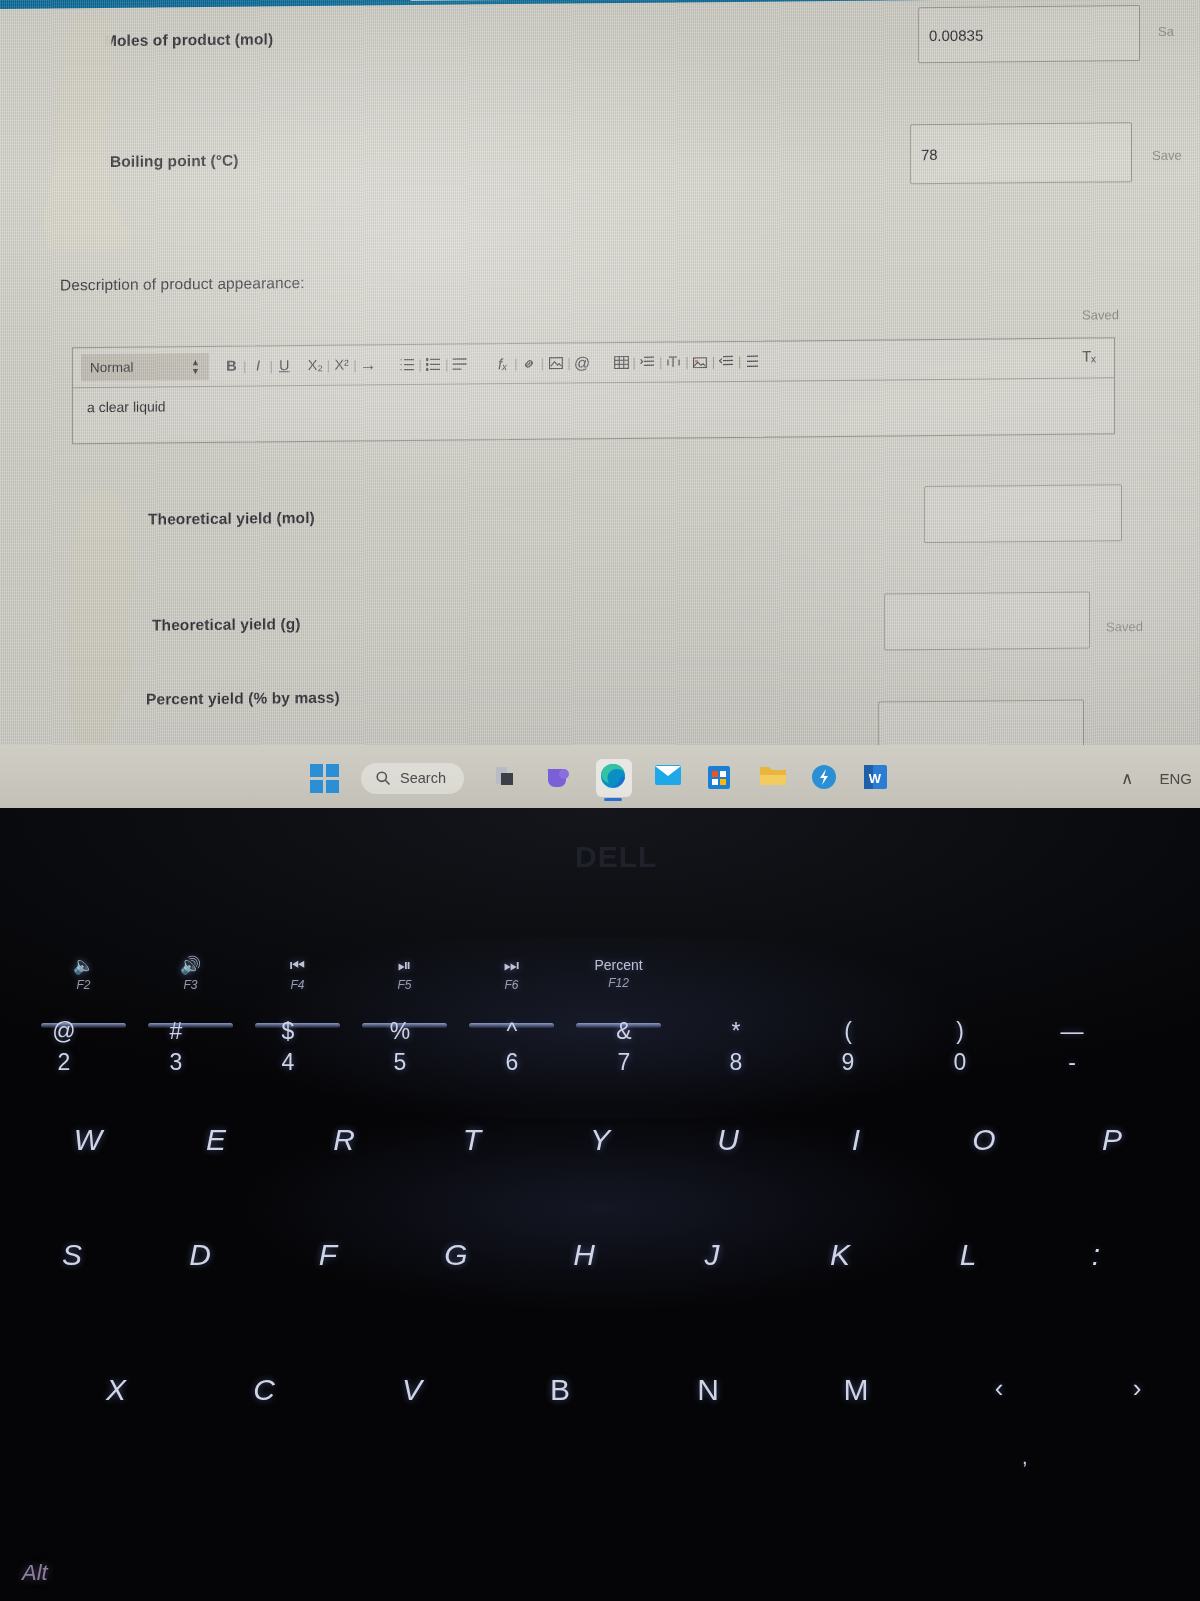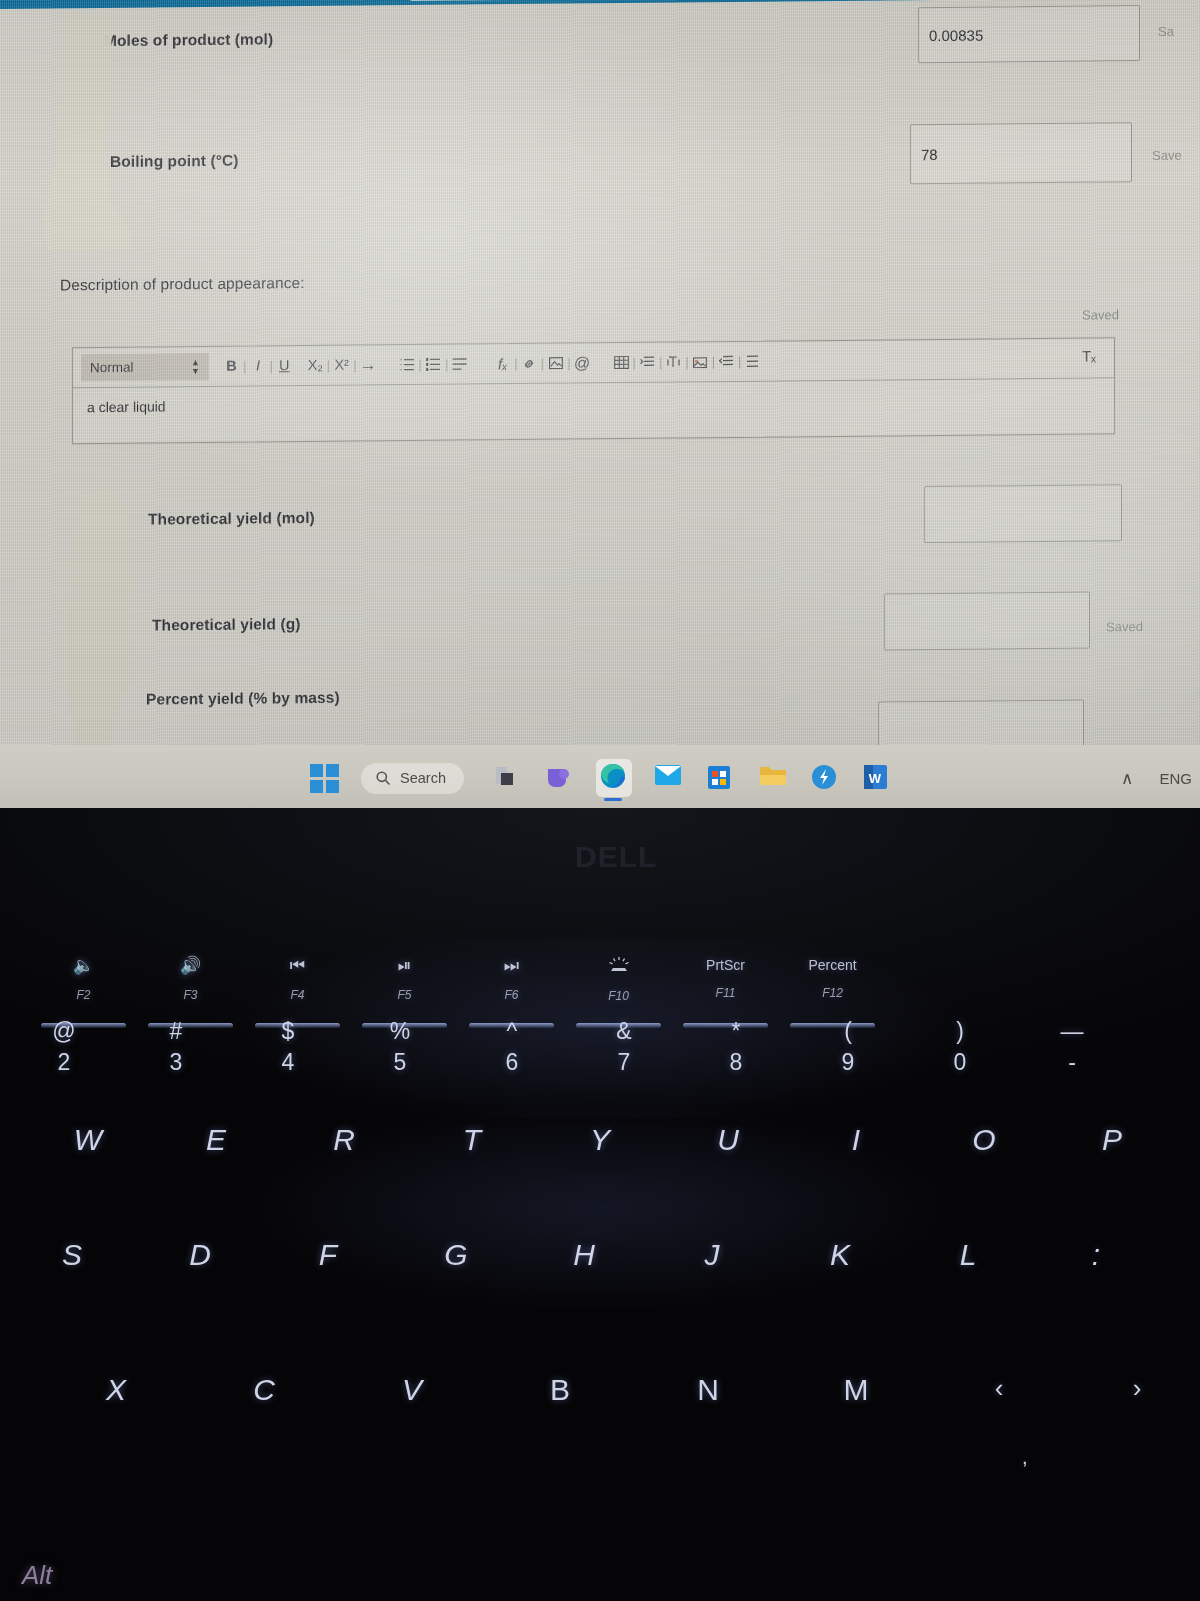--- a/index.html
+++ b/index.html
@@ -159,37 +159,37 @@
     color: #cfd4e6;
     font-family: "Liberation Sans", sans-serif;
     text-align: center;
     text-shadow: 0 0 7px rgba(150,170,255,0.45);
   }
   .fkey {
     width: 107px; height: 74px;
     display: flex; flex-direction: column; align-items: center; justify-content: flex-start;
   }
   .fkey .gl { font-size: 17px; line-height: 20px; opacity: .92; }
-  .fkey .fn { font-size: 12px; font-style: italic; opacity: .72; margin-top: 12px; }
+  .fkey .fn { font-size: 12px; font-style: italic; opacity: .72; margin-top: 2px; }
   .fkey .word { font-size: 14px; opacity: .9; line-height: 18px; }
   .fkey::after {
     content: ""; position: absolute; left: 10%; right: 10%; bottom: 2px; height: 5px;
     background: linear-gradient(180deg, rgba(180,200,255,0.75), rgba(90,110,190,0.15));
     border-radius: 3px;
     filter: blur(.6px);
   }
   .numkey { width: 112px; display: flex; flex-direction: column; align-items: center; }
   .numkey .sym { font-size: 23px; line-height: 30px; }
   .numkey .num { font-size: 23px; line-height: 32px; }
   .alphakey { width: 128px; font-size: 30px; font-style: italic; }
   .alphakey.up { font-style: normal; }
 
   #altkey {
     position: absolute; left: 22px; top: 1560px;
-    font-size: 26px; font-style: italic; color: #8d7f9c;
+    font-size: 22px; font-style: italic; color: #8d7f9c;
     text-shadow: 0 0 8px rgba(160,140,200,0.5);
   }
 
   .kglow {
     position: absolute; pointer-events: none;
     background: radial-gradient(ellipse 520px 150px at 50% 50%, rgba(120,140,230,0.13), rgba(0,0,0,0) 70%);
   }
 </style>
 </head>
 <body>
@@ -475,33 +475,20 @@
         <span class="gl">⏮</span>
         <span class="fn">F4</span>
       </div>
       <div class="key fkey">
         <span class="gl">⏯</span>
         <span class="fn">F5</span>
       </div>
       <div class="key fkey">
         <span class="gl">⏭</span>
         <span class="fn">F6</span>
-      </div>
-      <div class="key fkey">
-        <span class="gl">
-          <svg width="22" height="16" viewBox="0 0 22 16" fill="none" stroke="#cfd4e6" stroke-width="1.3">
-            <path d="M11 1v3M5.5 2.5 7 5.2M16.5 2.5 15 5.2M1.5 6.5 4.5 7.8M20.5 6.5 17.5 7.8"></path>
-            <path d="M5 12h12l2 3H3z" fill="#cfd4e6" stroke="none"></path>
-          </svg>
-        </span>
-        <span class="fn">F10</span>
-      </div>
-      <div class="key fkey">
-        <span class="word">PrtScr</span>
-        <span class="fn">F11</span>
       </div>
       <div class="key fkey">
         <span class="word">Percent</span>
         <span class="fn">F12</span>
       </div>
 
     </div>
 
     <div class="keyrow" style="left:8px; top:208px;">
       <div class="key numkey">

